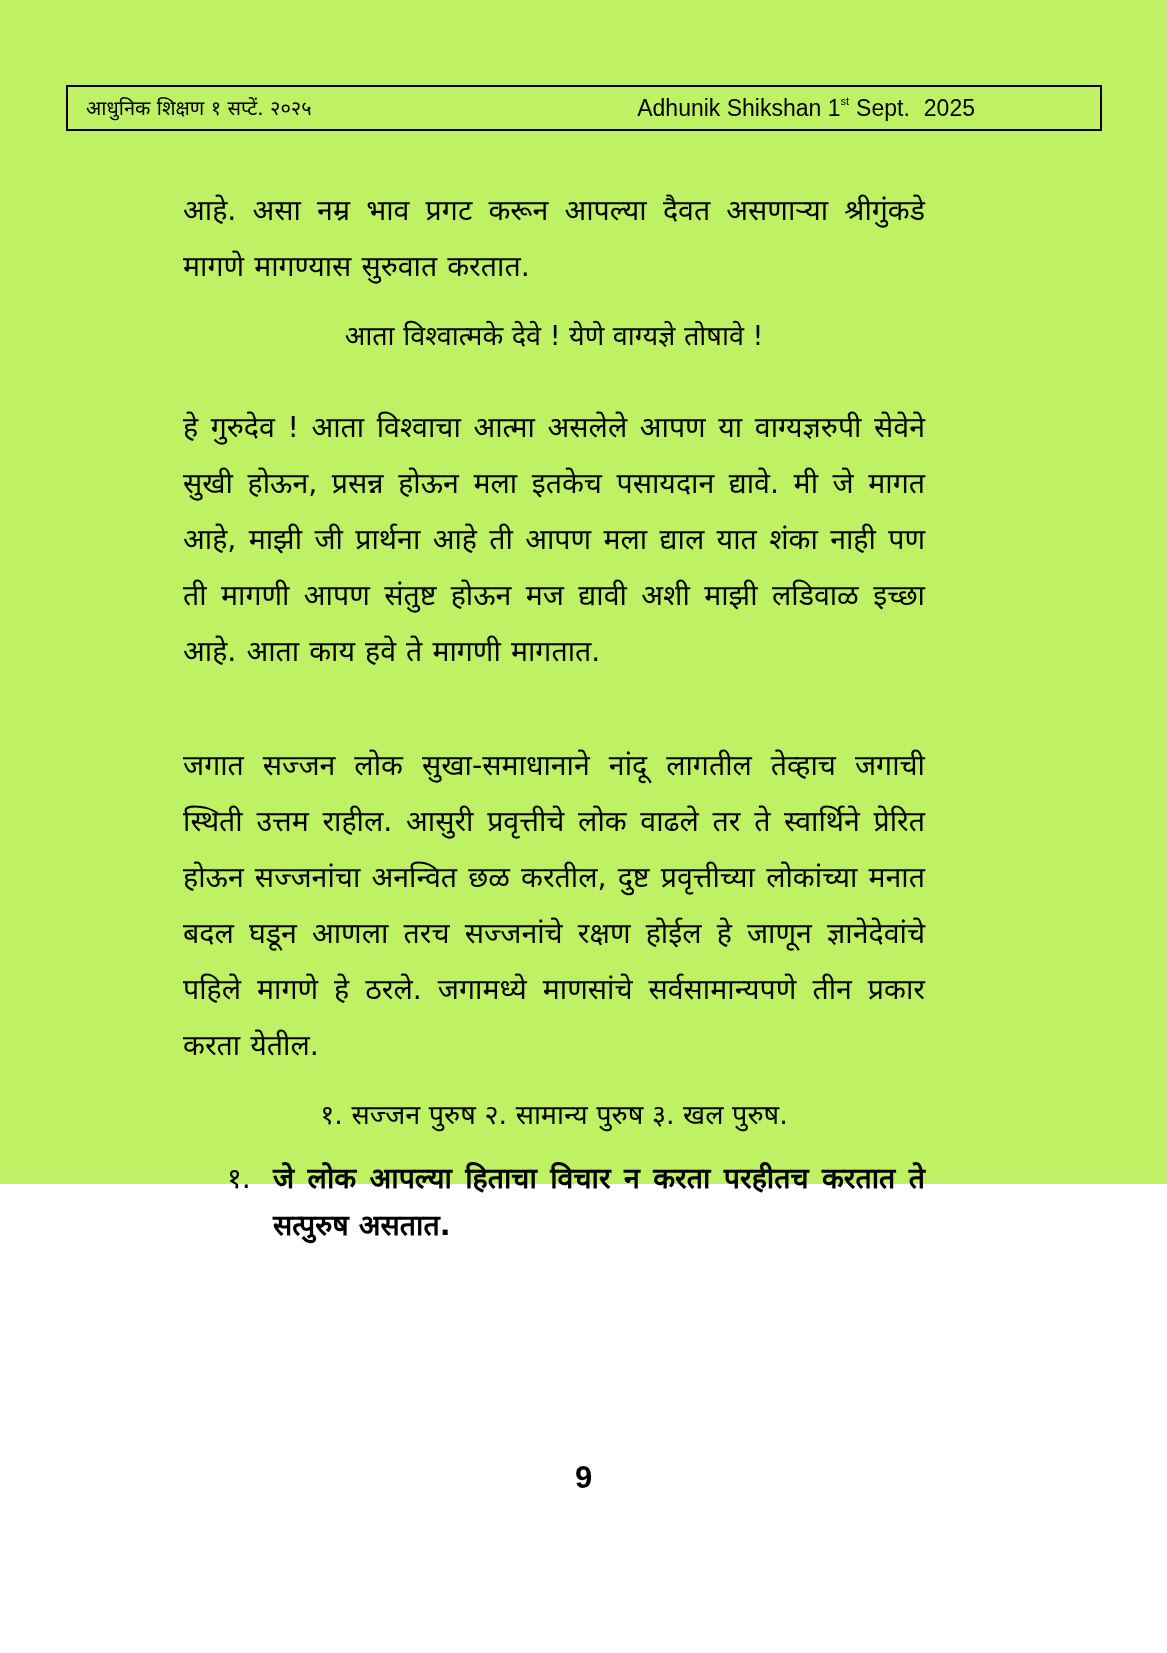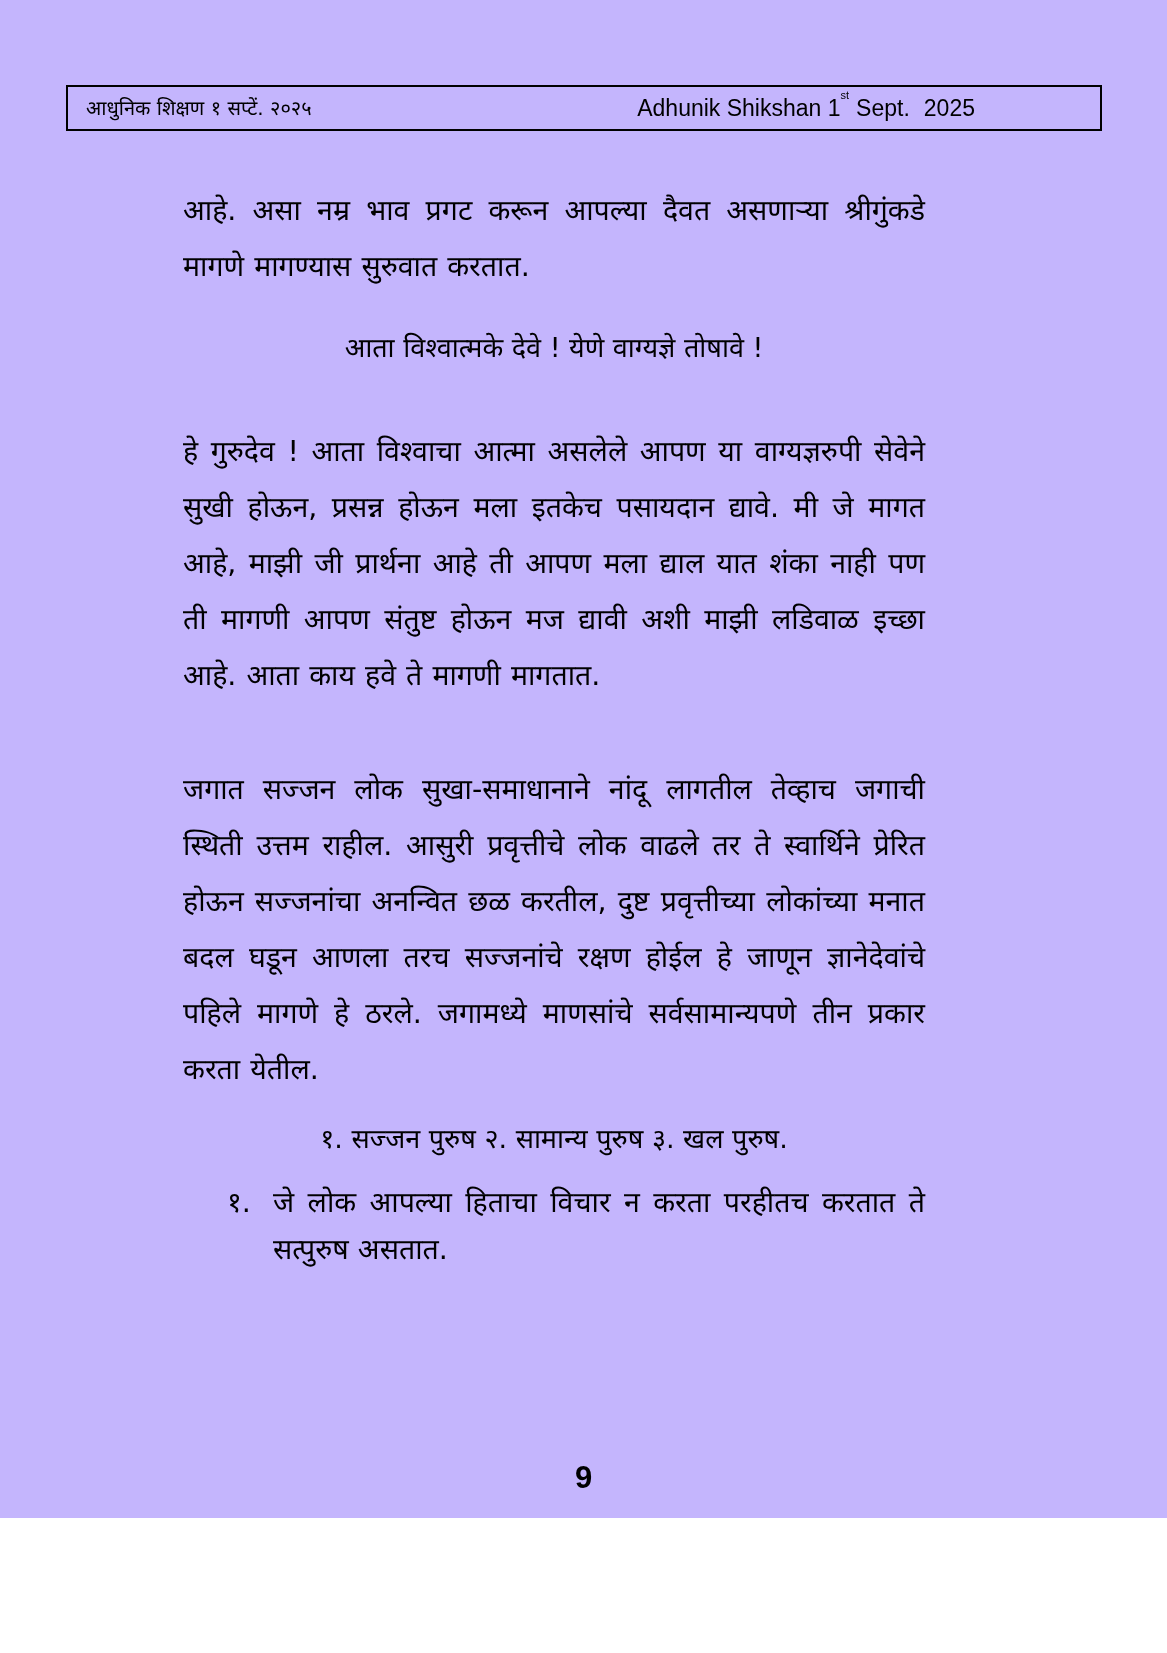--- a/index.html
+++ b/index.html
@@ -12,22 +12,22 @@
     height: 1653px;
     font-family: "Liberation Serif", "DejaVu Serif", serif;
     color: #000000;
     position: relative;
     overflow: hidden;
   }
 
   .page {
     position: relative;
     width: 1167px;
-    height: 1518px;
-    background: #c4b5fd;
+    height: 1184px;
+    background: #bef264;
     box-sizing: border-box;
   }
 
   
   .header-box {
     position: absolute;
     left: 66px;
     top: 85px;
     width: 1036px;
     height: 46px;
@@ -44,21 +44,21 @@
     white-space: nowrap;
   }
   .header-right {
     font-family: "Liberation Sans", "DejaVu Sans", sans-serif;
     font-size: 23px;
     line-height: 1;
     margin-left: auto;
     margin-right: 125px;
     white-space: nowrap;
     display: flex;
-    align-items: flex-start;
+    align-items: center;
   }
   .header-right .ord {
     font-size: 11px;
     vertical-align: super;
     position: relative;
     top: -7px;
     margin-left: 0px;
   }
   .header-right .sp {
     display: inline-block;
@@ -86,21 +86,21 @@
     margin: 0;
     letter-spacing: 0px;
     word-spacing: 1px;
   }
 
   .verse {
     font-family: "DejaVu Sans", "Liberation Sans", sans-serif;
     font-size: 27px;
     line-height: 47px;
     text-align: center;
-    margin: 12px;
+    margin: 0;
     white-space: nowrap;
   }
 
   .gap-sm { height: 17px; }
   .gap-md { height: 24px; }
 
   .types-line {
     font-family: "DejaVu Sans", "Liberation Sans", sans-serif;
     font-size: 27px;
     line-height: 47px;
@@ -121,20 +121,21 @@
     margin-left: 44px;
   }
   .numlist .marker {
     flex: 0 0 auto;
     width: 46px;
   }
   .numlist .itemtext {
     flex: 1 1 auto;
     text-align: justify;
     text-align-last: left;
+    font-weight: bold;
   }
 
   
   .page-number {
     position: absolute;
     left: 0;
     top: 1462px;
     width: 1167px;
     text-align: center;
     font-family: "Liberation Sans", "DejaVu Sans", sans-serif;

